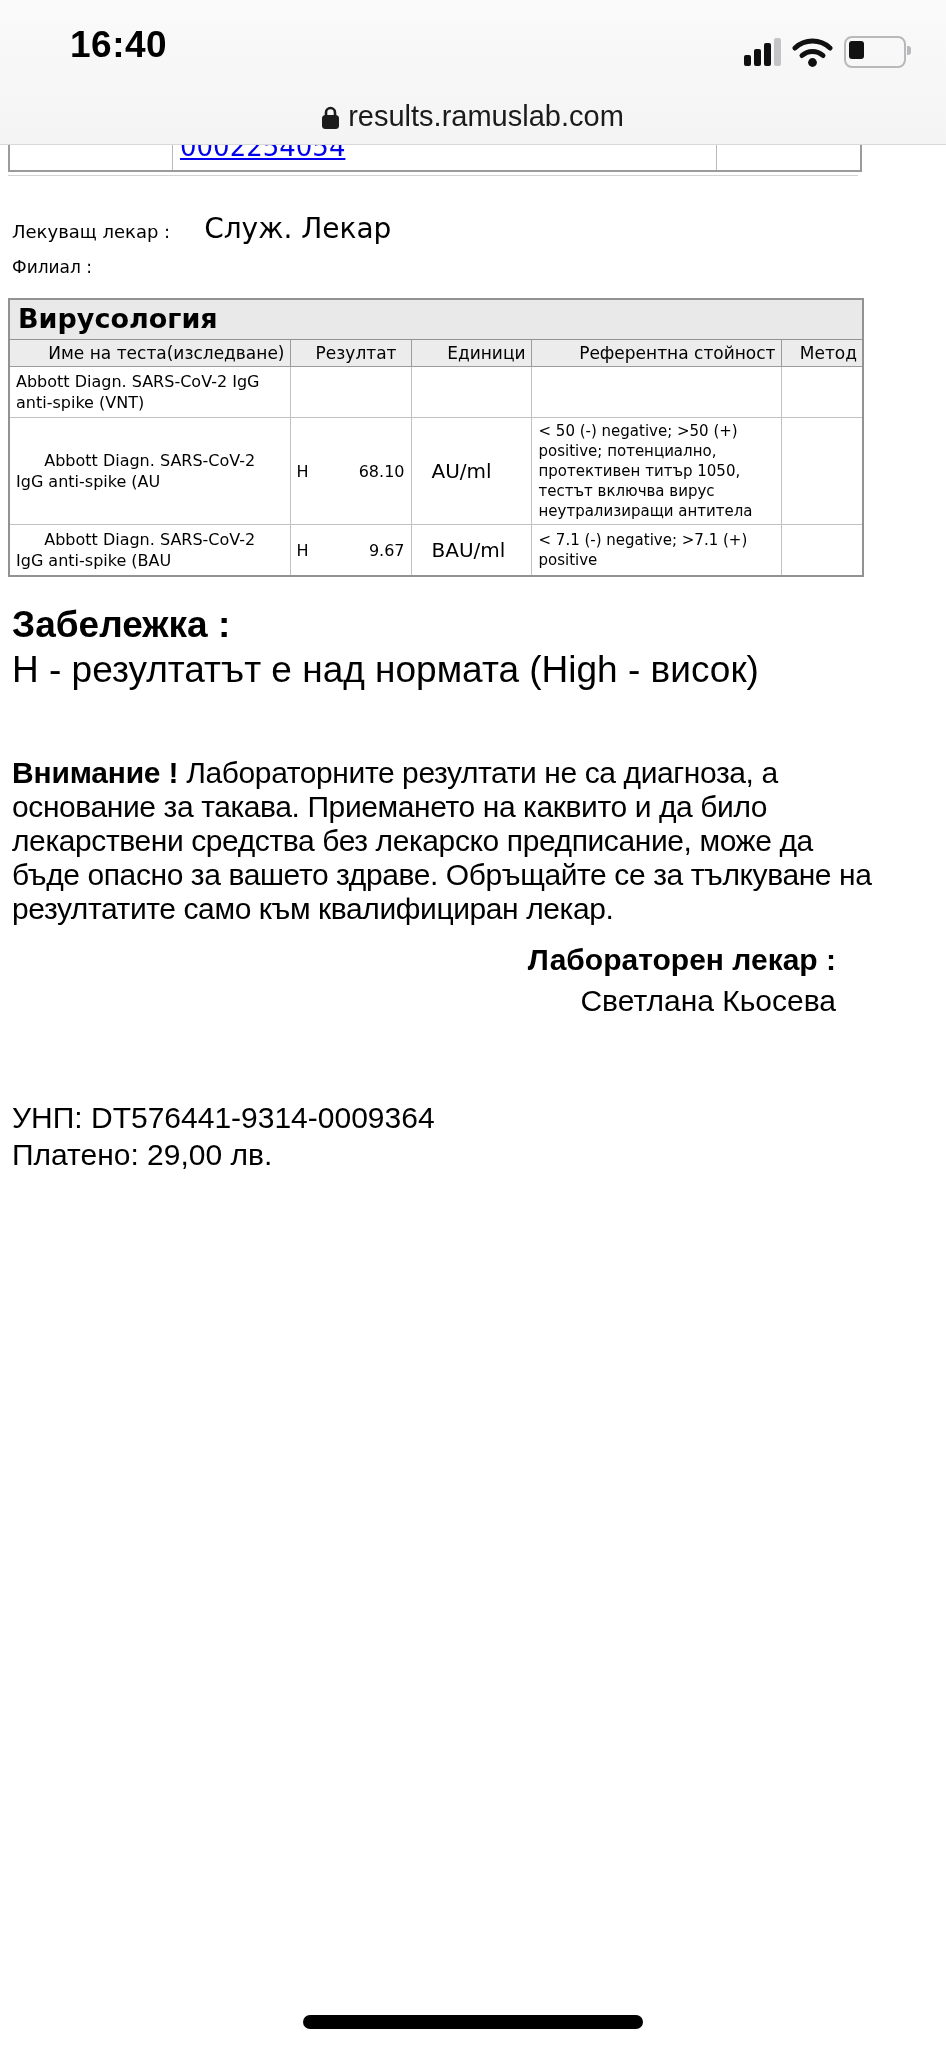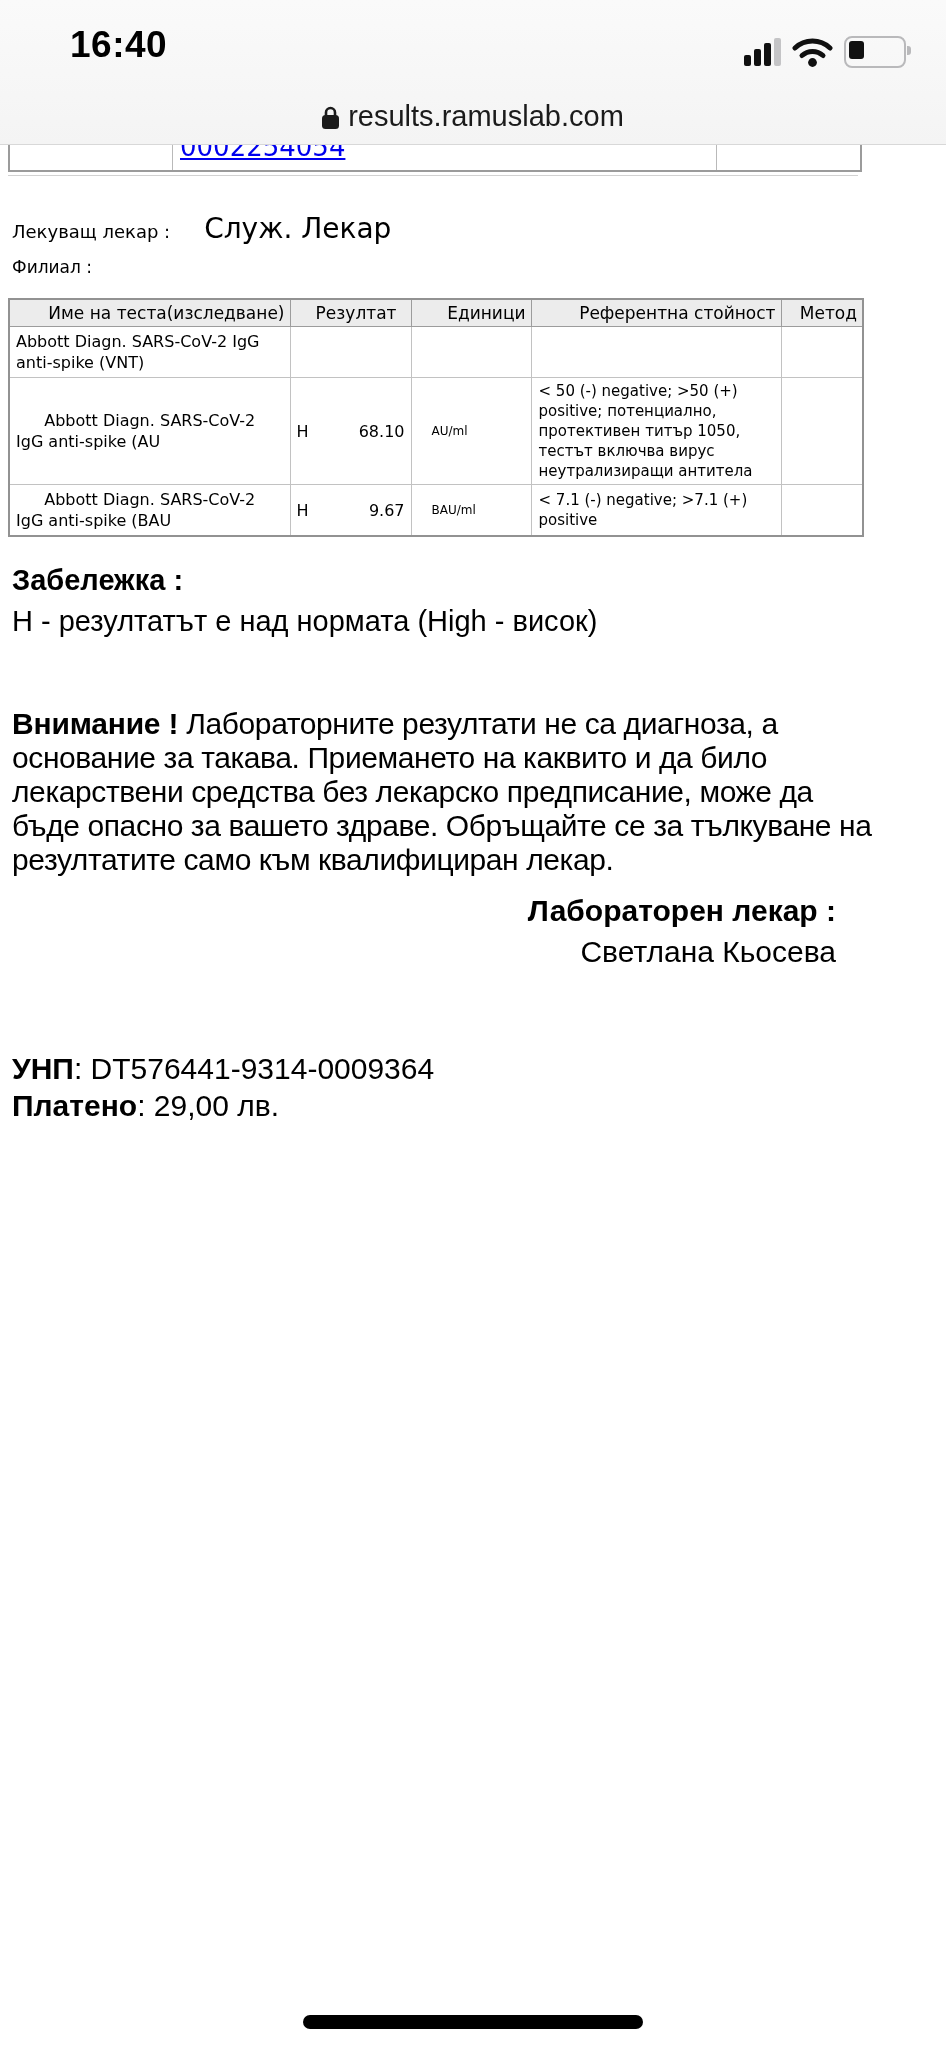--- a/index.html
+++ b/index.html
@@ -70,37 +70,37 @@
   tr.headrow th{
     background:#ececec;font-size:17px;font-weight:400;text-align:right;
     padding:3px 5px;border-bottom:1px solid #929292;border-color:#9c9c9c;
   }
   tr.headrow th.h-result{text-align:right;padding-right:14px;}
   td.name{font-size:16px;padding:4px 6px;vertical-align:middle;line-height:21px;}
   td.name .l1.centered{text-align:center;}
   td.result{font-size:16px;vertical-align:middle;padding:0 6px;}
   td.result .flag{float:left;}
   td.result .num{float:right;}
-  td.units{font-size:12px;vertical-align:middle;padding:0 0 0 20px;}
+  td.units{font-size:20px;vertical-align:middle;padding:0 0 0 20px;}
   td.reference{font-size:15px;line-height:20px;vertical-align:middle;padding:3px 4px 3px 7px;}
   td.method{padding:0;}
   tr.datarow{border-top:1px solid #9c9c9c;}
 
   
-  .note{margin:27px 0 14px 12px;font-size:29px;}
+  .note{margin:27px 0 14px 12px;font-size:37px;}
   .note .ttl{font-weight:700;}
   .note .ln{margin-top:7px;line-height:34px;}
   .warning{margin:69px 0 0 12px;width:862px;font-size:30px;line-height:34px;letter-spacing:-0.4px;}
   .warning b{letter-spacing:-0.2px;}
   .labdoc{margin:17px 110px 0 0;text-align:right;font-size:30px;}
   .labdoc .ttl{font-weight:700;}
   .labdoc .nm{margin-top:7px;}
   .payinfo{margin:81px 0 0 12px;font-size:30px;}
   .payinfo .row{line-height:37px;}
-  .payinfo b{font-weight:700;margin-top:14px;}
+  .payinfo b{font-weight:400;margin-top:14px;}
 
   .home-indicator{
     position:absolute;left:50%;transform:translateX(-50%);bottom:19px;
     width:340px;height:14px;border-radius:8px;background:#000;
   }
 </style>
 </head>
 <body>
 
 <div class="chrome">
@@ -147,20 +147,23 @@
 
   <table class="results">
     <colgroup>
       <col style="width:281px">
         <col style="width:121px">
         <col style="width:120px">
         <col style="width:250px">
         <col style="width:82px">
     </colgroup>
     <tbody>
+        <tr class="titlerow">
+      <td colspan="5">Вирусология</td>
+    </tr>
     <tr class="headrow">
       <th>Име на теста(изследване)</th>
       <th class="h-result">Резултат</th>
       <th>Единици</th>
       <th>Референтна стойност</th>
       <th>Метод</th>
     </tr>
     <tr class="datarow">
       <td class="name">
         <div class="l1">Abbott Diagn. SARS-CoV-2 IgG</div>

